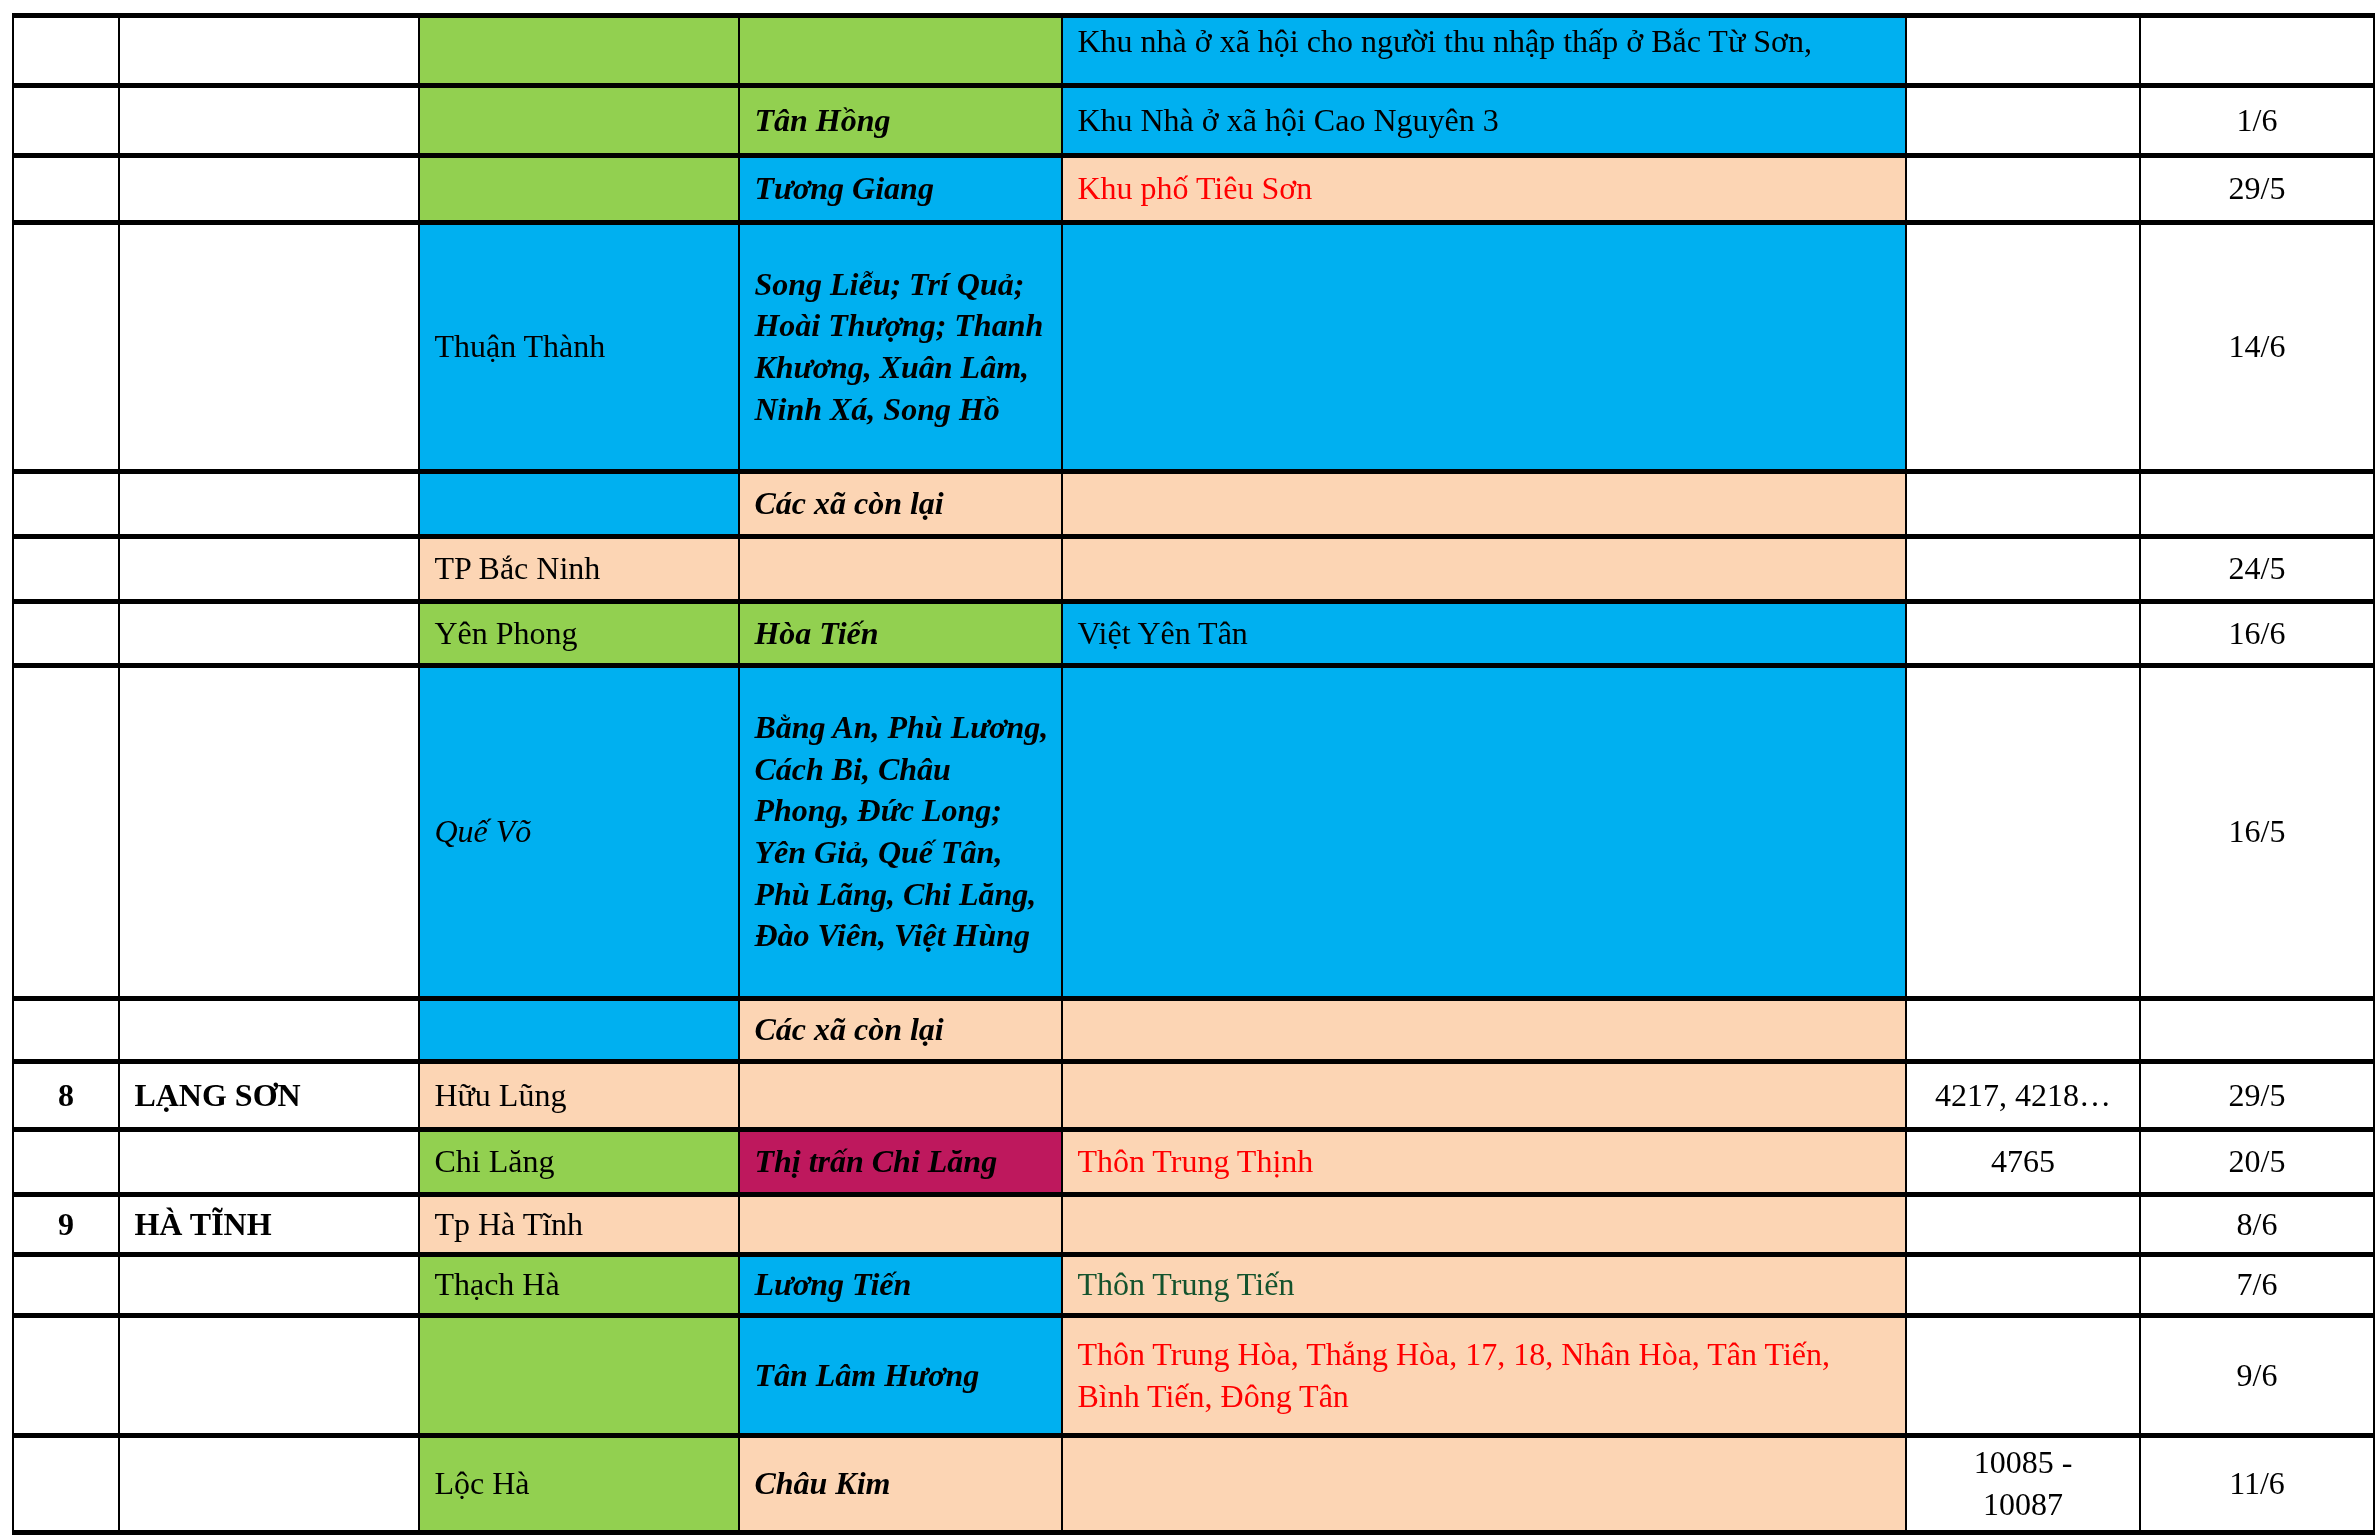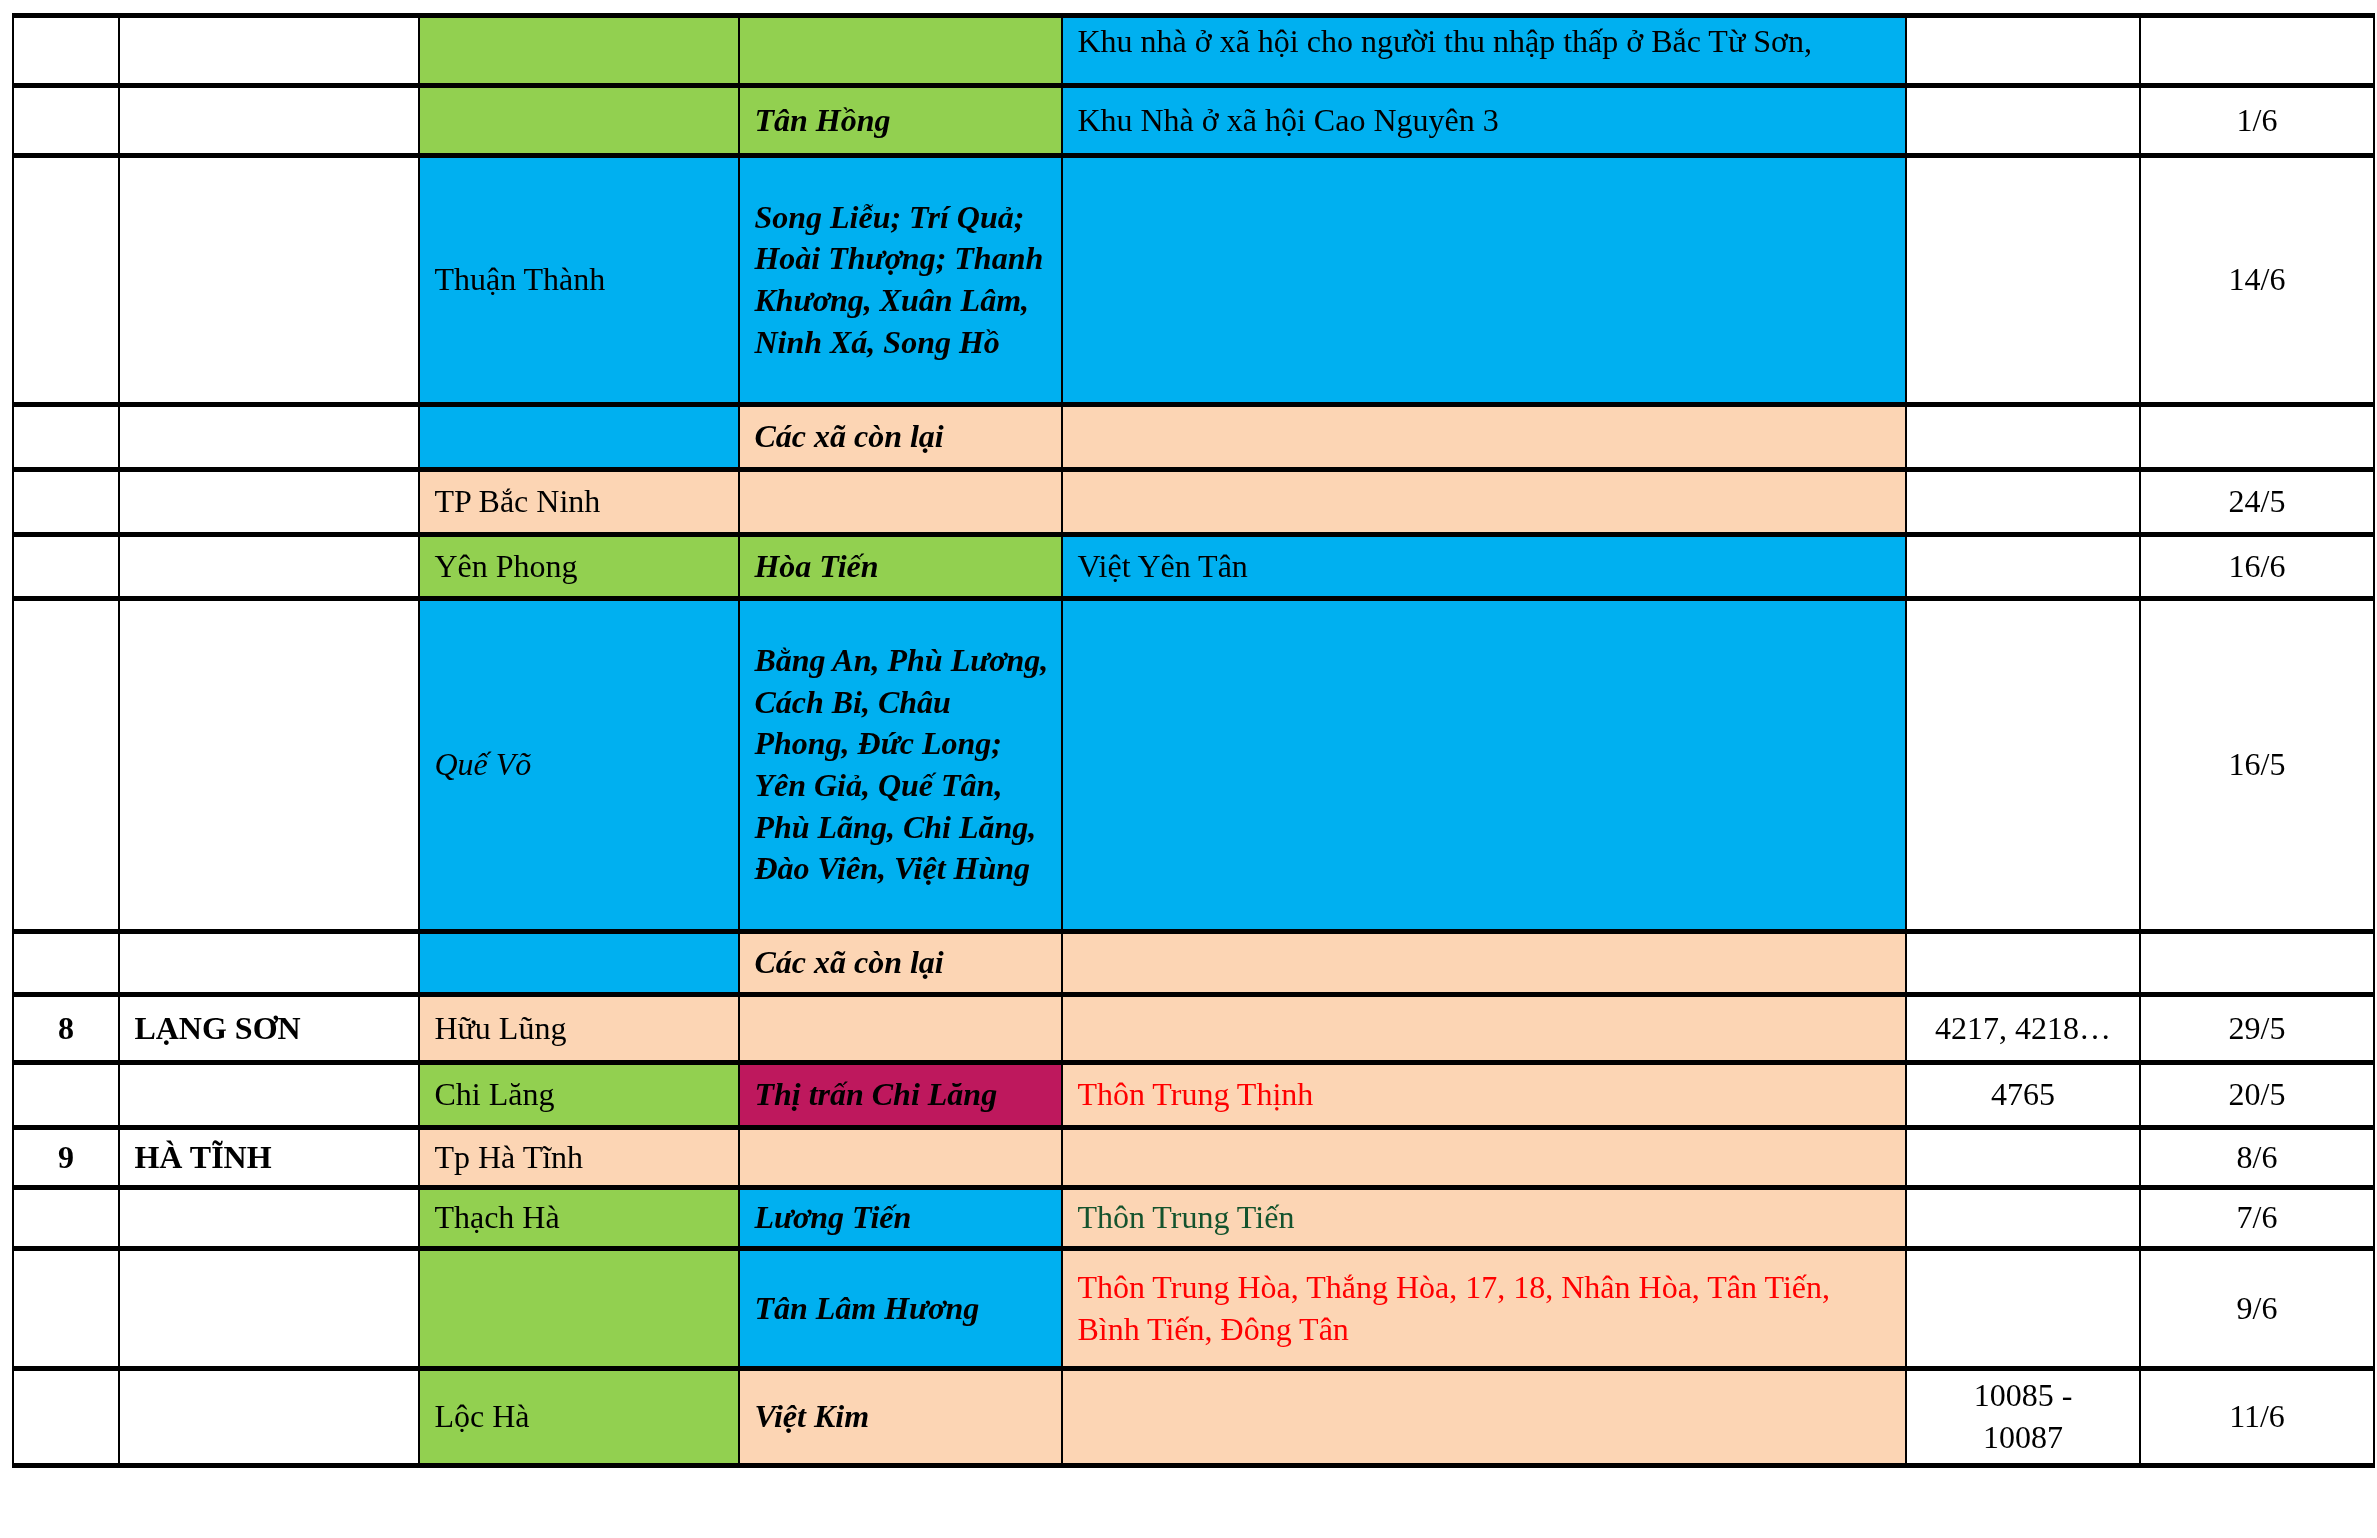--- a/index.html
+++ b/index.html
@@ -48,20 +48,29 @@
           <td class="ac" style="background: rgb(255, 255, 255);"></td>
         </tr>
         <tr style="height: 70px;">
           <td class="ac" style="background: rgb(255, 255, 255);"></td>
           <td class="al" style="background: rgb(255, 255, 255);"></td>
           <td class="al" style="background: rgb(146, 208, 80);"></td>
           <td class="al bi" style="background: rgb(146, 208, 80);">Tân Hồng</td>
           <td class="al" style="background: rgb(0, 176, 240);">Khu Nhà ở xã hội Cao Nguyên 3</td>
           <td class="ac" style="background: rgb(255, 255, 255);"></td>
           <td class="ac" style="background: rgb(255, 255, 255);">1/6</td>
+        </tr>
+        <tr style="height: 67px;">
+          <td class="ac" style="background: rgb(255, 255, 255);"></td>
+          <td class="al" style="background: rgb(255, 255, 255);"></td>
+          <td class="al" style="background: rgb(146, 208, 80);"></td>
+          <td class="al bi" style="background: rgb(0, 176, 240);">Tương Giang</td>
+          <td class="al" style="background: rgb(252, 213, 180); color: rgb(255, 0, 0);">Khu phố Tiêu Sơn</td>
+          <td class="ac" style="background: rgb(255, 255, 255);"></td>
+          <td class="ac" style="background: rgb(255, 255, 255);">29/5</td>
         </tr>
         <tr style="height: 249px;">
           <td class="ac" style="background: rgb(255, 255, 255);"></td>
           <td class="al" style="background: rgb(255, 255, 255);"></td>
           <td class="al" style="background: rgb(0, 176, 240);">Thuận Thành</td>
           <td class="al bi" style="background: rgb(0, 176, 240);">Song Liễu; Trí Quả; Hoài Thượng; Thanh Khương, Xuân Lâm, Ninh Xá, Song Hồ</td>
           <td class="al" style="background: rgb(0, 176, 240);"></td>
           <td class="ac" style="background: rgb(255, 255, 255);"></td>
           <td class="ac" style="background: rgb(255, 255, 255);">14/6</td>
         </tr>
@@ -152,21 +161,21 @@
           <td class="al" style="background: rgb(146, 208, 80);"></td>
           <td class="al bi" style="background: rgb(0, 176, 240);">Tân Lâm Hương</td>
           <td class="al" style="background: rgb(252, 213, 180); color: rgb(255, 0, 0);">Thôn Trung Hòa, Thắng Hòa, 17, 18, Nhân Hòa, Tân Tiến, Bình Tiến, Đông Tân</td>
           <td class="ac" style="background: rgb(255, 255, 255);"></td>
           <td class="ac" style="background: rgb(255, 255, 255);">9/6</td>
         </tr>
         <tr style="height: 97px;">
           <td class="ac" style="background: rgb(255, 255, 255);"></td>
           <td class="al" style="background: rgb(255, 255, 255);"></td>
           <td class="al" style="background: rgb(146, 208, 80);">Lộc Hà</td>
-          <td class="al bi" style="background: rgb(252, 213, 180);">Việt Kim</td>
+          <td class="al bi" style="background: rgb(252, 213, 180);">Châu Kim</td>
           <td class="al" style="background: rgb(252, 213, 180);"></td>
           <td class="ac pre" style="background: rgb(255, 255, 255);">10085 -
 10087</td>
           <td class="ac" style="background: rgb(255, 255, 255);">11/6</td>
         </tr>
       </tbody>
   </table>
 </div>
 
 

